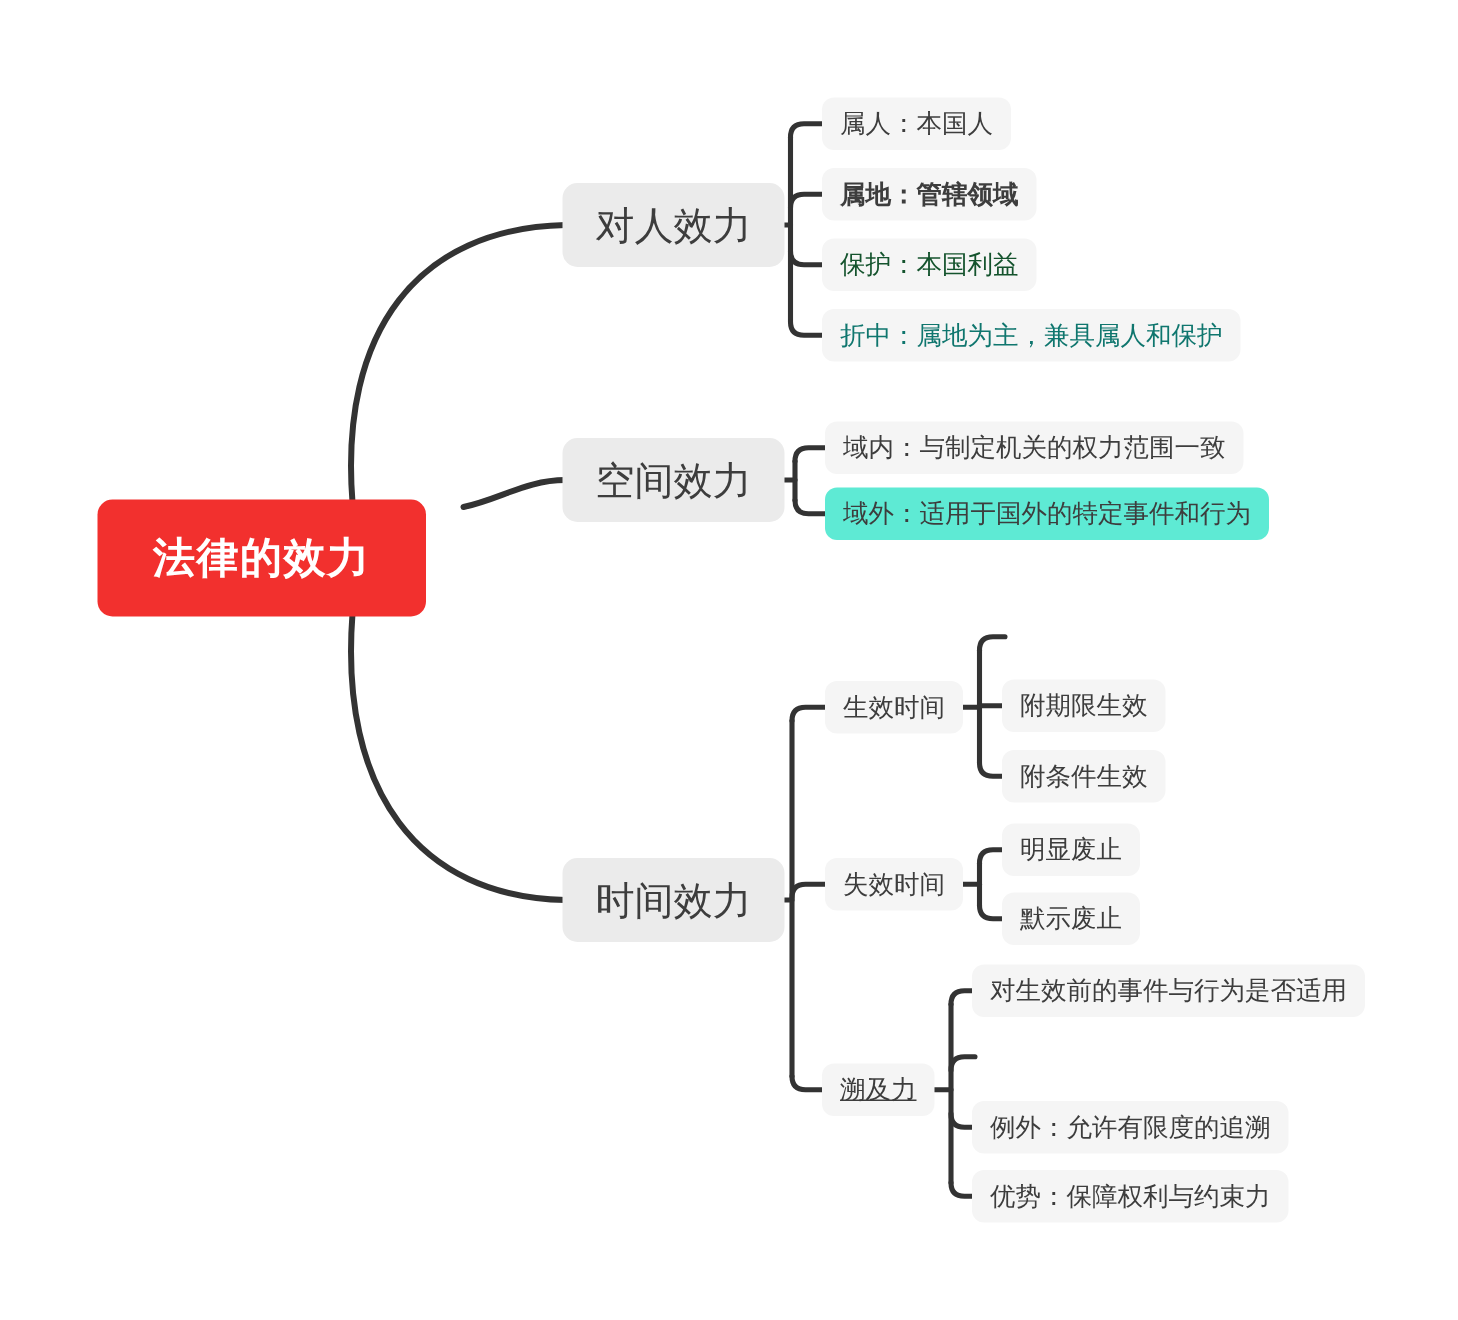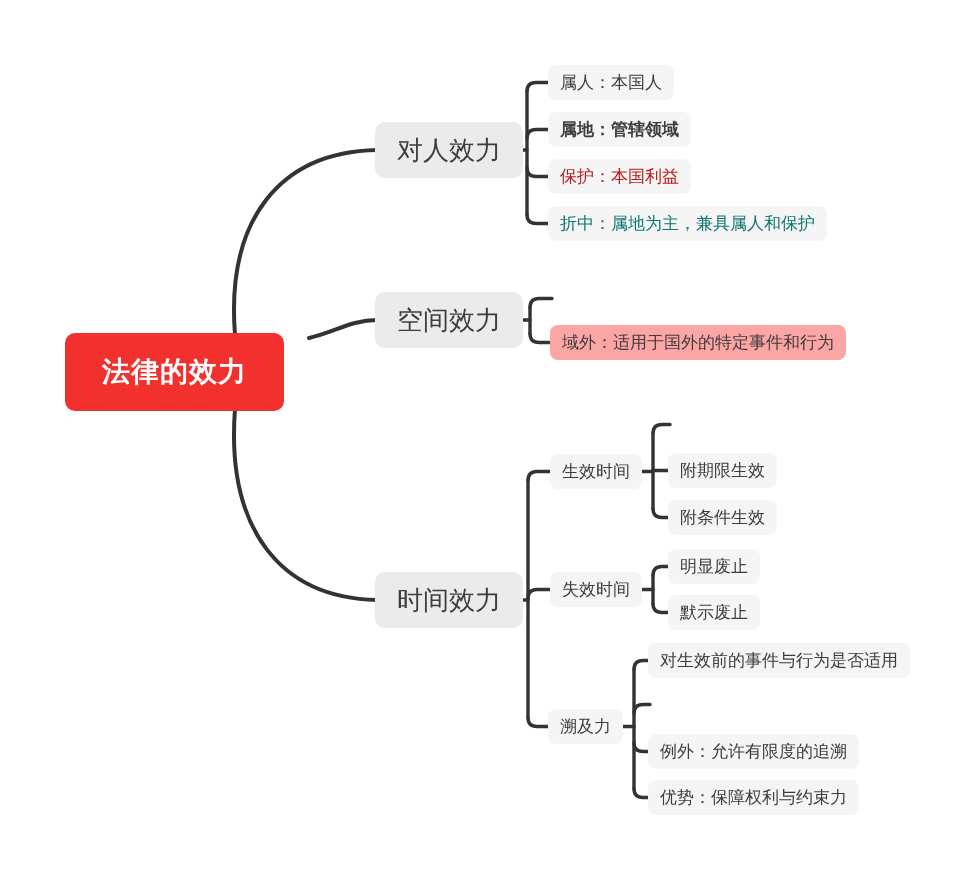--- a/index.html
+++ b/index.html
@@ -89,30 +89,31 @@
       <path d="M 634 713.5 Q 634 704.5, 643 704.5 L 650 704.5" fill="none" stroke="#333333" stroke-width="3.4" stroke-linecap="round"></path>
       <path d="M 634 742.5 Q 634 751.5, 643 751.5 L 650 751.5" fill="none" stroke="#333333" stroke-width="3.4" stroke-linecap="round"></path>
       <path d="M 634 788.5 Q 634 797.5, 643 797.5 L 650 797.5" fill="none" stroke="#333333" stroke-width="3.4" stroke-linecap="round"></path>
     </svg>
 
   <div class="node root" id="n-root" style="left: 65px; top: 333px; background: rgb(242, 48, 46); color: rgb(255, 255, 255);">法律的效力</div>
 
   <div class="node l1" id="n-b0" style="left: 375px; top: 122px; background: rgb(235, 235, 235); color: rgb(61, 61, 61);">对人效力</div>
   <div class="node leaf" id="n-b0c0" style="left: 548px; top: 65px; background: rgb(245, 245, 245); color: rgb(61, 61, 61);">属人：本国人</div>
   <div class="node leaf" id="n-b0c1" style="left: 548px; top: 112px; background: rgb(245, 245, 245); color: rgb(61, 61, 61); font-weight: bold;">属地：管辖领域</div>
-  <div class="node leaf" id="n-b0c2" style="left: 548px; top: 159px; background: rgb(245, 245, 245); color: #b91c1c;">保护：本国利益</div>
+  <div class="node leaf" id="n-b0c2" style="left: 548px; top: 159px; background: rgb(245, 245, 245); color: #14532d;">保护：本国利益</div>
   <div class="node leaf" id="n-b0c3" style="left: 548px; top: 206px; background: rgb(245, 245, 245); color: #0f766e;">折中：属地为主，兼具属人和保护</div>
 
   <div class="node l1" id="n-b1" style="left: 375px; top: 292px; background: rgb(235, 235, 235); color: rgb(61, 61, 61);">空间效力</div>
-  <div class="node leaf" id="n-b1c1" style="left: 550px; top: 325px; background: #fca5a5; color: rgb(61, 61, 61);">域外：适用于国外的特定事件和行为</div>
+  <div class="node leaf" id="n-b1c0" style="left: 550px; top: 281px; background: rgb(245, 245, 245); color: rgb(61, 61, 61);">域内：与制定机关的权力范围一致</div>
+  <div class="node leaf" id="n-b1c1" style="left: 550px; top: 325px; background: #5eead4; color: rgb(61, 61, 61);">域外：适用于国外的特定事件和行为</div>
 
   <div class="node l1" id="n-b2" style="left: 375px; top: 572px; background: rgb(235, 235, 235); color: rgb(61, 61, 61);">时间效力</div>
   <div class="node leaf" id="n-b2c0" style="left: 550px; top: 454px; background: rgb(245, 245, 245); color: rgb(61, 61, 61);">生效时间</div>
   <div class="node leaf" id="n-b2c1" style="left: 550px; top: 572px; background: rgb(245, 245, 245); color: rgb(61, 61, 61);">失效时间</div>
-  <div class="node leaf" id="n-b2c2" style="left: 548px; top: 709px; background: rgb(245, 245, 245); color: rgb(61, 61, 61);">溯及力</div>
+  <div class="node leaf" id="n-b2c2" style="left: 548px; top: 709px; background: rgb(245, 245, 245); color: rgb(61, 61, 61); text-decoration: underline;">溯及力</div>
 
   <div class="node leaf" id="n-b2c0g1" style="left: 668px; top: 453px; background: rgb(245, 245, 245); color: rgb(61, 61, 61);">附期限生效</div>
   <div class="node leaf" id="n-b2c0g2" style="left: 668px; top: 500px; background: rgb(245, 245, 245); color: rgb(61, 61, 61);">附条件生效</div>
 
   <div class="node leaf" id="n-b2c1g0" style="left: 668px; top: 549px; background: rgb(245, 245, 245); color: rgb(61, 61, 61);">明显废止</div>
   <div class="node leaf" id="n-b2c1g1" style="left: 668px; top: 595px; background: rgb(245, 245, 245); color: rgb(61, 61, 61);">默示废止</div>
 
   <div class="node leaf" id="n-b2c2g0" style="left: 648px; top: 643px; background: rgb(245, 245, 245); color: rgb(61, 61, 61);">对生效前的事件与行为是否适用</div>
   <div class="node leaf" id="n-b2c2g2" style="left: 648px; top: 734px; background: rgb(245, 245, 245); color: rgb(61, 61, 61);">例外：允许有限度的追溯</div>
   <div class="node leaf" id="n-b2c2g3" style="left: 648px; top: 780px; background: rgb(245, 245, 245); color: rgb(61, 61, 61);">优势：保障权利与约束力</div>

